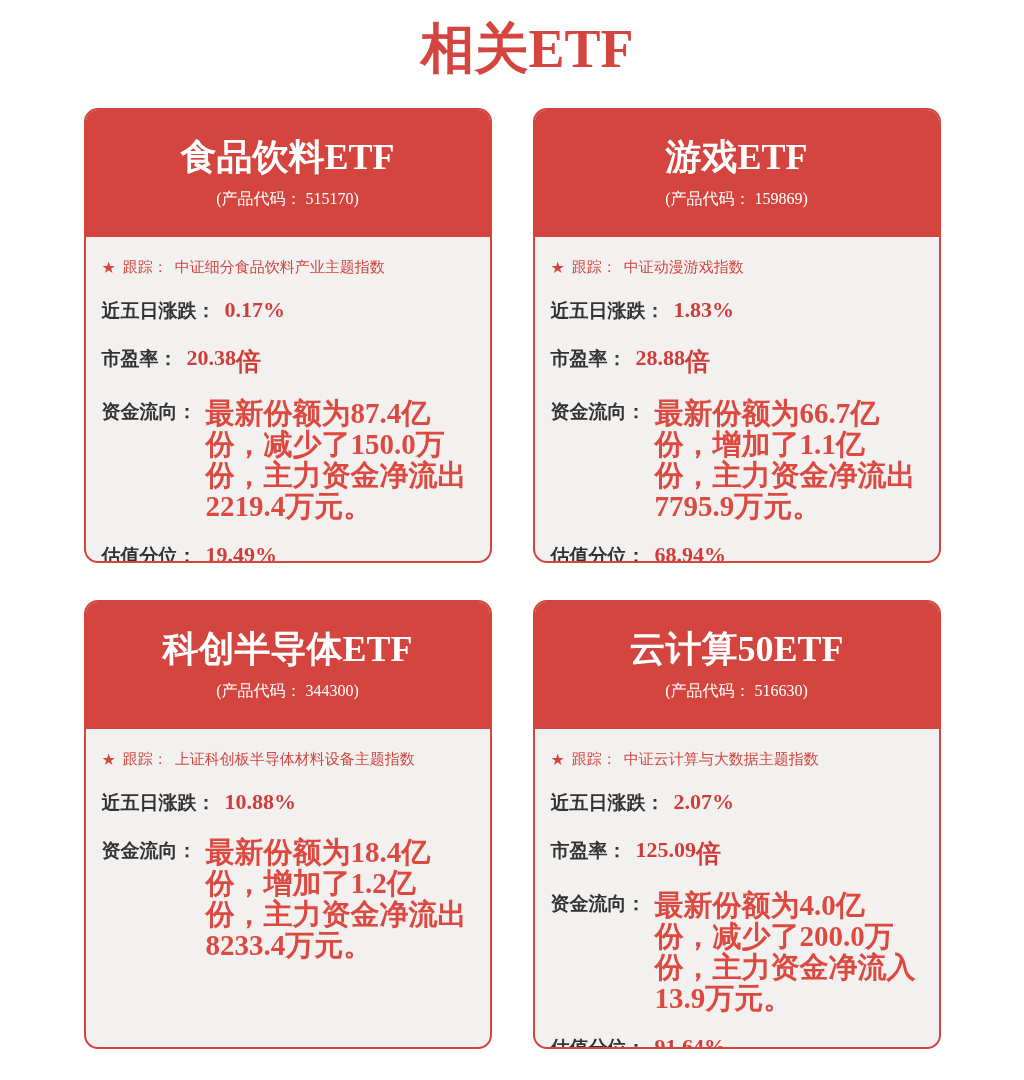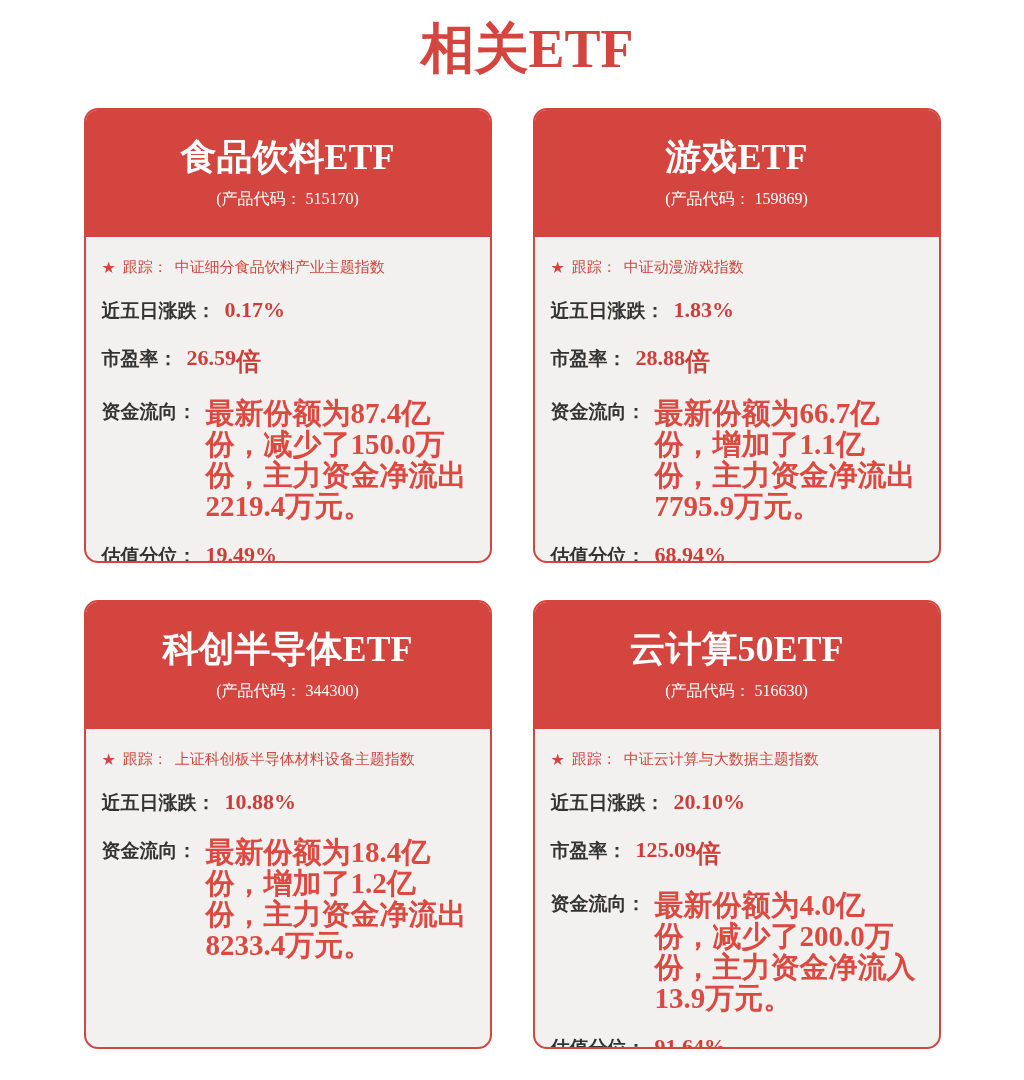--- a/index.html
+++ b/index.html
@@ -125,21 +125,21 @@
         <span class="star-icon">★</span>
         <span>跟踪：</span>
         <span class="tracking-index">中证细分食品饮料产业主题指数</span>
       </div>
       <div class="row">
         <span class="row-label">近五日涨跌：</span>
         <span class="row-value">0.17%</span>
       </div>
       <div class="row">
         <span class="row-label">市盈率：</span>
-        <span class="row-value">26.59</span>
+        <span class="row-value">20.38</span>
           <span class="pe-unit">倍</span>
       </div>
       <div class="row">
         <span class="row-label">资金流向：</span>
         <span class="row-value flow">最新份额为87.4亿份，减少了150.0万份，主力资金净流出2219.4万元。</span>
       </div>
       <div class="row">
         <span class="row-label">估值分位：</span>
         <span class="row-value">19.49%</span>
       </div>
@@ -205,21 +205,21 @@
       <div class="card-code">(产品代码： 516630)</div>
     </div>
     <div class="card-body">
       <div class="tracking">
         <span class="star-icon">★</span>
         <span>跟踪：</span>
         <span class="tracking-index">中证云计算与大数据主题指数</span>
       </div>
       <div class="row">
         <span class="row-label">近五日涨跌：</span>
-        <span class="row-value">20.10%</span>
+        <span class="row-value">2.07%</span>
       </div>
       <div class="row">
         <span class="row-label">市盈率：</span>
         <span class="row-value">125.09</span>
           <span class="pe-unit">倍</span>
       </div>
       <div class="row">
         <span class="row-label">资金流向：</span>
         <span class="row-value flow">最新份额为4.0亿份，减少了200.0万份，主力资金净流入13.9万元。</span>
       </div>

